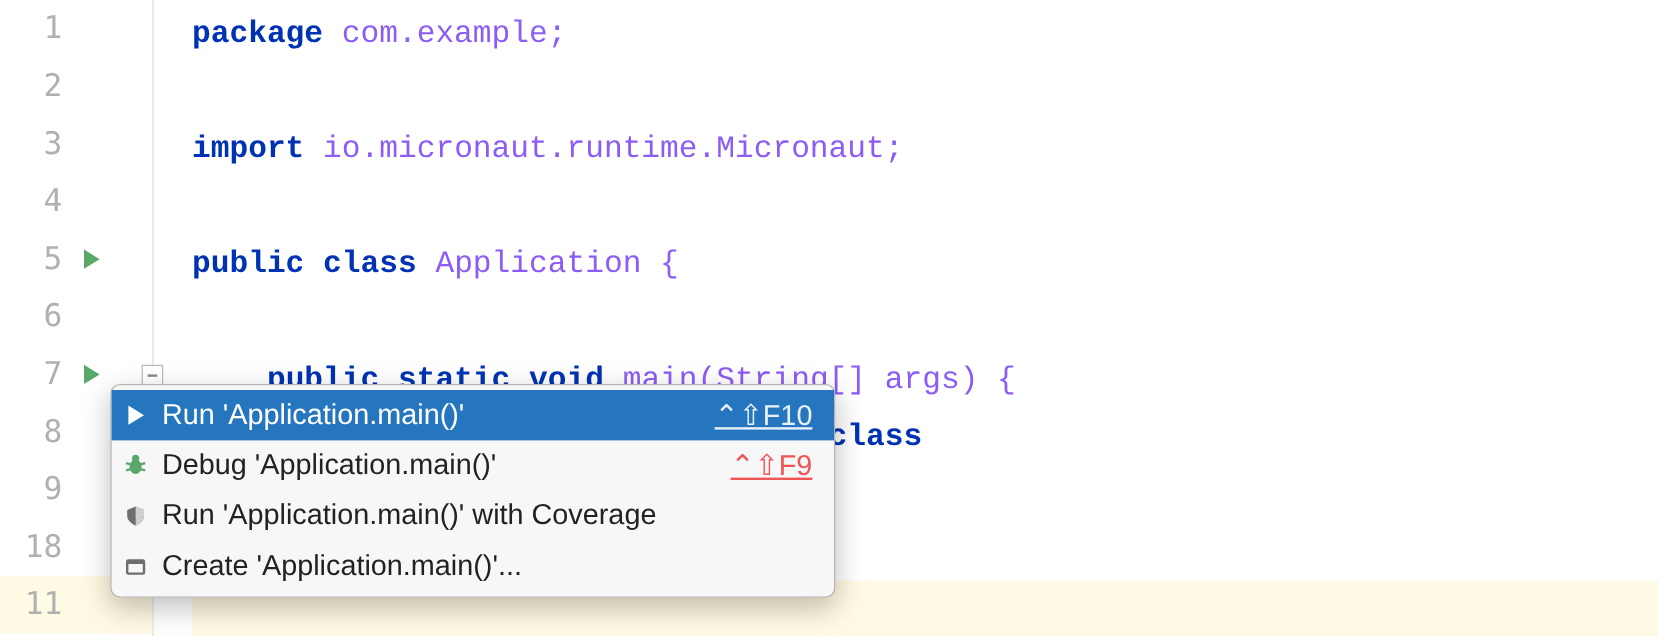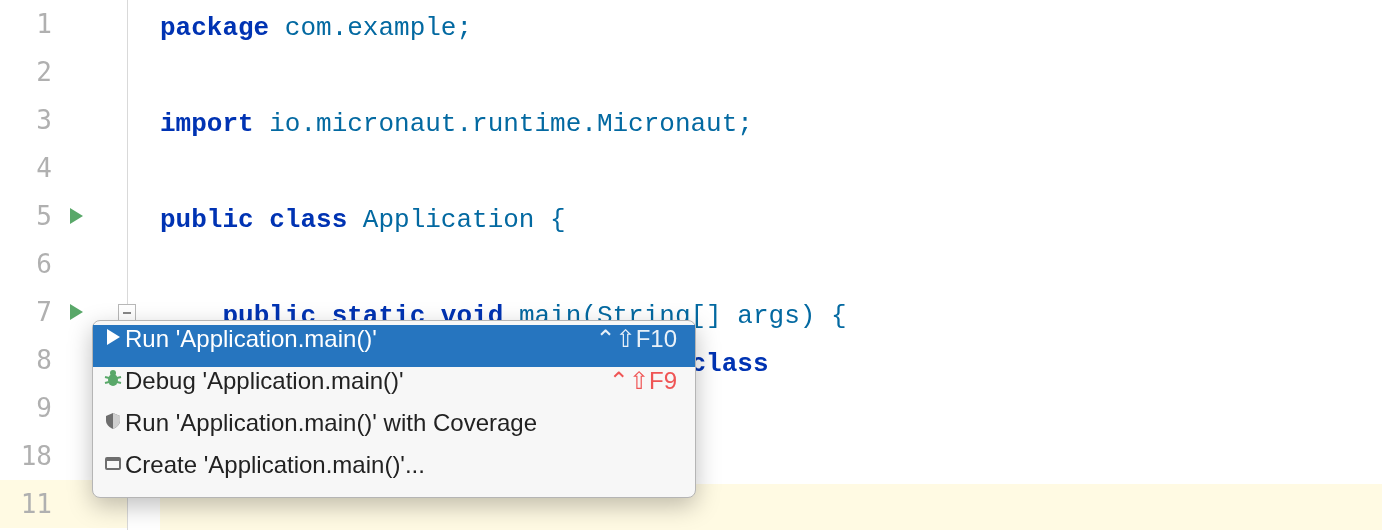--- a/index.html
+++ b/index.html
@@ -74,21 +74,21 @@
   .fold-box::before { width: 8px; height: 2px; }
   
   .codeline {
     height: 48px;
     display: flex;
     align-items: center;
     white-space: pre;
     font-family: Liberation Mono, monospace;
   }
   .kw { color: #0033B3; font-weight: bold; }
-  .plain { color: #0369a1; text-align: center; }
+  .plain { color: #8b5cf6; text-align: center; }
   .indent { display: inline-block; }
   .hl-line {
     background: #fffae3;
   }
   .hl-gutter {
     background: #fffae3;
   }
 
   
   .popup {
@@ -101,37 +101,39 @@
     border-radius: 8px;
     box-shadow: 0 8px 24px rgba(0,0,0,0.25);
     padding: 4px 0;
     font-family: -apple-system, "Helvetica Neue", Arial, sans-serif;
     font-size: 24px;
     color: #222;
     z-index: 10;
   }
   .popup-item {
     display: flex;
+    align-items: center;
     height: 42px;
     padding: 0 18px 0 8px;
+    gap: 10px;
   }
   .popup-item.sel {
     background: #2675BF;
     color: #fff;
   }
   .pi-icon {
     width: 24px;
     height: 24px;
     display: flex;
     align-items: center;
     justify-content: center;
     flex-shrink: 0;
   }
   .pi-label { flex: 1; white-space: nowrap; overflow: hidden; }
-  .pi-short { color: inherit; opacity: 0.9; white-space: nowrap; }
+  .pi-short { color: inherit; opacity: 0.9; white-space: nowrap; text-decoration: underline; }
   .popup-item:not(.sel) .pi-short { color: #ef4444; }
 </style>
 </head>
 <body>
 
 <div class="editor">
 
   <div class="gutter">
     <div class="gline">
         <span class="lineno">1</span>

